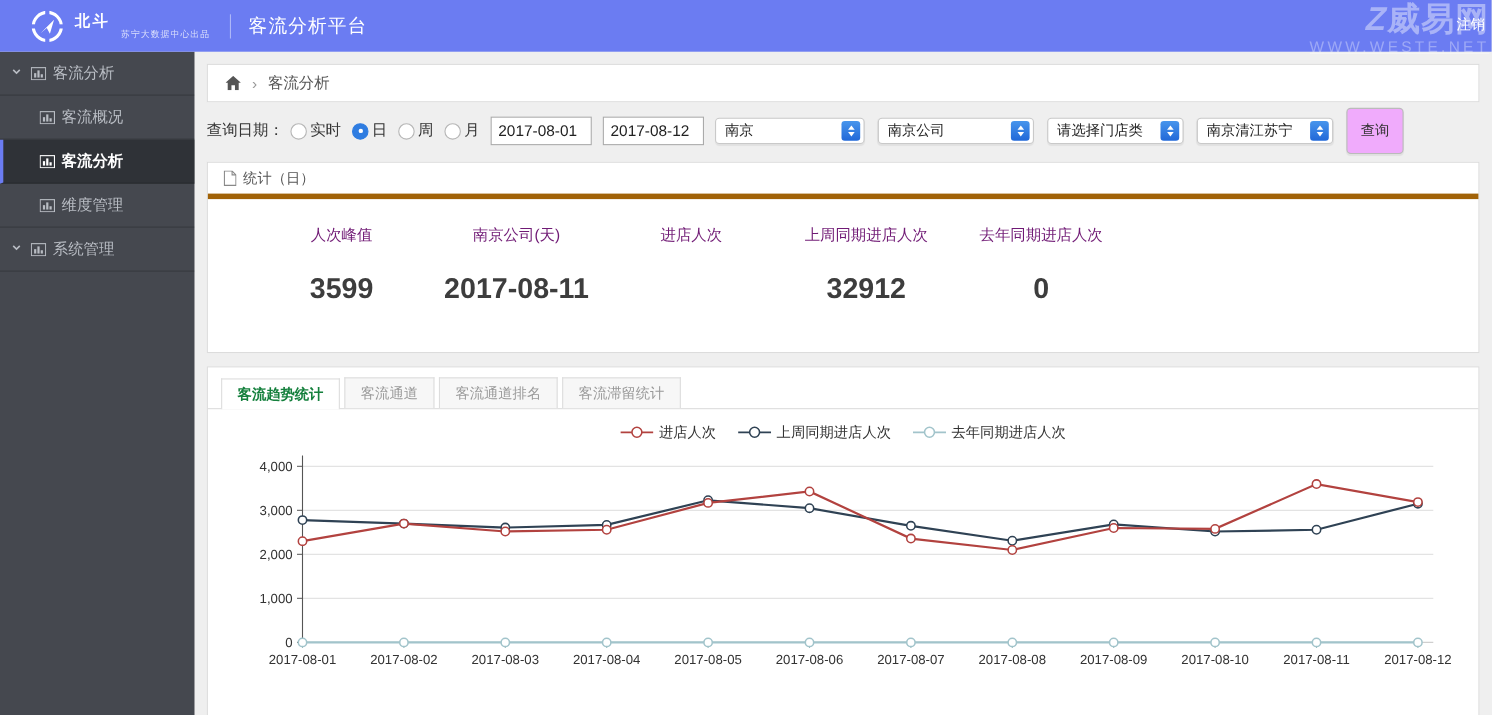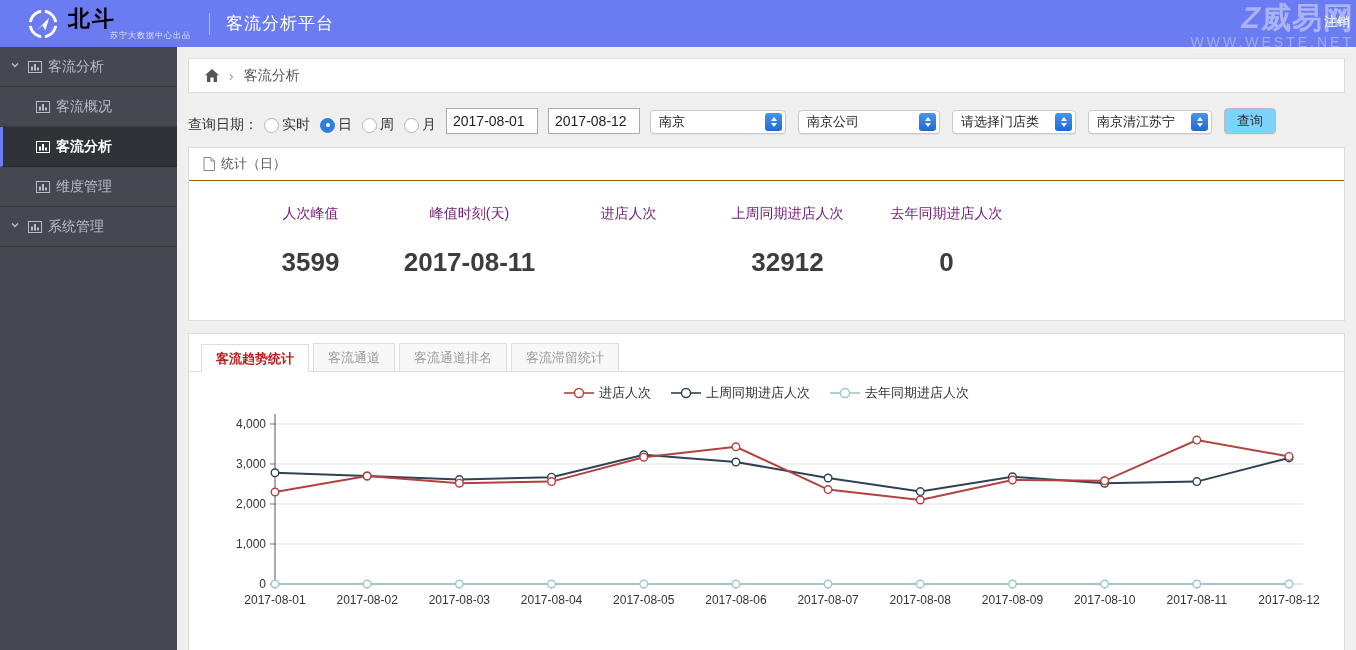--- a/index.html
+++ b/index.html
@@ -5,21 +5,21 @@
   * { margin:0; padding:0; box-sizing:border-box; }
   html,body { width:1356px; height:650px; overflow:hidden;
     font-family:"Liberation Sans","DejaVu Sans",sans-serif; background:#efefef; }
 
   
   .app-header { position:absolute; left:0; top:0; width:1356px; height:47px;
     background:var(--header-bg,#6b7cf2); display:flex; align-items:center; z-index:20; }
   .logo-wrap { display:flex; align-items:center; padding-left:26px; }
   .logo-icon { width:34px; height:34px; margin-right:8px; }
   .logo-texts { display:flex; flex-direction:column; line-height:1; }
-  .logo-title { color:#000000; font-size:22px; font-weight:bold; letter-spacing:2px; }
+  .logo-title { color:#ffffff; font-size:14px; font-weight:bold; letter-spacing:2px; }
   .logo-tagline { color:rgba(255,255,255,.75); font-size:8px; margin-top:2px; letter-spacing:1px;margin-left:42px; }
   .header-divider { width:1px; height:22px; background:rgba(255,255,255,.45); margin:0 16px 0 18px; }
   .app-title { color:#fff; font-size:17px; letter-spacing:1px; }
   .header-right { margin-left:auto; position:relative; height:47px; width:150px; }
   .logout-link { position:absolute; right:6px; top:13px; color:#fff; font-size:13px; cursor:pointer; z-index:2; }
   .watermark { position:absolute; right:2px; top:1px; text-align:right; z-index:1; pointer-events:none; }
   .watermark-logo { display:inline-block; transform:skewX(-12deg); }
   .watermark-title { color:rgba(255,255,255,.42); font-size:30px; font-weight:bold; letter-spacing:1px; line-height:1.1; }
   .watermark-sub { color:rgba(255,255,255,.34); font-size:14px; letter-spacing:3px;text-decoration:underline; }
 
@@ -37,53 +37,53 @@
 
   
   .content { position:absolute; left:177px; top:47px; right:0; bottom:0; background:#efefef; padding:11px 11px 0 11px; }
 
   .breadcrumb-bar { background:#fff; border:1px solid #dcdcdc; height:35px; display:flex;
     align-items:center; padding:0 16px; margin-bottom:11px; }
   .breadcrumb-sep { color:#999; margin:0 10px; font-size:14px; }
   .breadcrumb-current { color:#555; font-size:14px; }
 
   
-  .filter-row { display:flex; align-items:flex-end; height:30px; margin-bottom:13px; font-size:14px; color:#333; }
+  .filter-row { display:flex; align-items:center; height:30px; margin-bottom:13px; font-size:14px; color:#333; }
   .filter-label { margin-right:6px; }
   .radio-item { display:flex; align-items:center; margin-right:10px; cursor:pointer; }
   .radio-dot { width:15px; height:15px; border-radius:50%; border:1px solid #b6b6b6; background:#fff; margin-right:3px; position:relative; }
   .radio-dot.checked { background:var(--blue,#2f7de1); border-color:var(--blue,#2f7de1); }
   .radio-dot.checked::after { content:""; position:absolute; left:4.5px; top:4.5px; width:4px; height:4px; border-radius:50%; background:#fff; }
   .date-input { width:92px; height:26px; border:1px solid #aaa; background:#fff; font-size:14px;
     color:#222; padding:0 6px; margin-right:10px; font-family:inherit; }
   .select-box { display:flex; align-items:center; background:#fff; border:1px solid #c9c9c9; border-radius:4px;
     height:24px; margin-right:12px; padding-left:8px; cursor:pointer; box-shadow:0 1px 1px rgba(0,0,0,.06); }
   .select-text { font-size:13px; color:#222; white-space:nowrap; overflow:hidden; }
   .select-stepper { width:17px; height:18px; background:linear-gradient(#4795ec,#2168d8); border-radius:3px;
     margin:0 3px 0 6px; display:flex; flex-direction:column; align-items:center; justify-content:center; }
   .tri-up { width:0; height:0; border-left:3.5px solid transparent; border-right:3.5px solid transparent; border-bottom:4px solid #fff; margin-bottom:2px; }
   .tri-down { width:0; height:0; border-left:3.5px solid transparent; border-right:3.5px solid transparent; border-top:4px solid #fff; }
-  .query-button { height:26px; background:#7dd3fc; border:1px solid #bbb; border-radius:4px; font-size:13px;
+  .query-button { height:42px; background:#f0abfc; border:1px solid #bbb; border-radius:4px; font-size:13px;
     color:#333; padding:0 12px; cursor:pointer; font-family:inherit; box-shadow:0 1px 1px rgba(0,0,0,.06); }
 
   
   .stats-panel { background:#fff; border:1px solid #dcdcdc; height:174px; margin-bottom:12px; }
-  .stats-header { height:33px; border-bottom:1px solid #a16207; display:flex; align-items:center; padding:0 14px; }
+  .stats-header { height:33px; border-bottom:5px solid #a16207; display:flex; align-items:center; padding:0 14px; }
   .stats-title { font-size:13px; color:#555; margin-left:6px; }
   .stats-body { display:flex; padding:24px 0 0 42px; }
   .stat-col { width:159px; text-align:center; }
   .stat-label { font-size:14px; color:#701a75; margin-bottom:24px; }
   .stat-value { font-size:26px; font-weight:bold; color:#3d3d3d; }
 
   
   .chart-panel { background:#fff; border:1px solid #dcdcdc; height:319px; }
   .tabs-row { display:flex; padding:9px 0 0 12px; border-bottom:1px solid #ddd; }
   .tab { height:28px; line-height:27px; padding:0 14px; font-size:13px; color:#999; background:#f7f7f7;
     border:1px solid #ddd; border-bottom:none; margin-right:4px; cursor:pointer; }
-  .tab.active { background:#fff; color:#b91c1c; font-weight:bold; position:relative; top:1px; }
+  .tab.active { background:#fff; color:#15803d; font-weight:bold; position:relative; top:1px; }
   .legend-row { display:flex; justify-content:center; align-items:center; margin-top:12px; }
   .legend-item { display:flex; align-items:center; margin:0 10px; font-size:13px; color:#333; cursor:pointer; }
   .legend-item svg { margin-right:5px; }
   .chart-wrap { margin:4px 0 0 14px; }
 </style>
 </head>
 <body>
 
 <div class="app-header">
   <div class="logo-wrap">
@@ -253,21 +253,21 @@
         <path d="M8 .5 V4 H11.5" fill="none" stroke="#888"></path>
       </svg>
       <span class="stats-title">统计（日）</span>
     </div>
     <div class="stats-body" id="stats-body">
         <div class="stat-col">
           <div class="stat-label">人次峰值</div>
           <div class="stat-value">3599</div>
         </div>
         <div class="stat-col">
-          <div class="stat-label">峰值时刻(天)</div>
+          <div class="stat-label">南京公司(天)</div>
           <div class="stat-value">2017-08-11</div>
         </div>
         <div class="stat-col">
           <div class="stat-label">进店人次</div>
         </div>
         <div class="stat-col">
           <div class="stat-label">上周同期进店人次</div>
           <div class="stat-value">32912</div>
         </div>
         <div class="stat-col">

